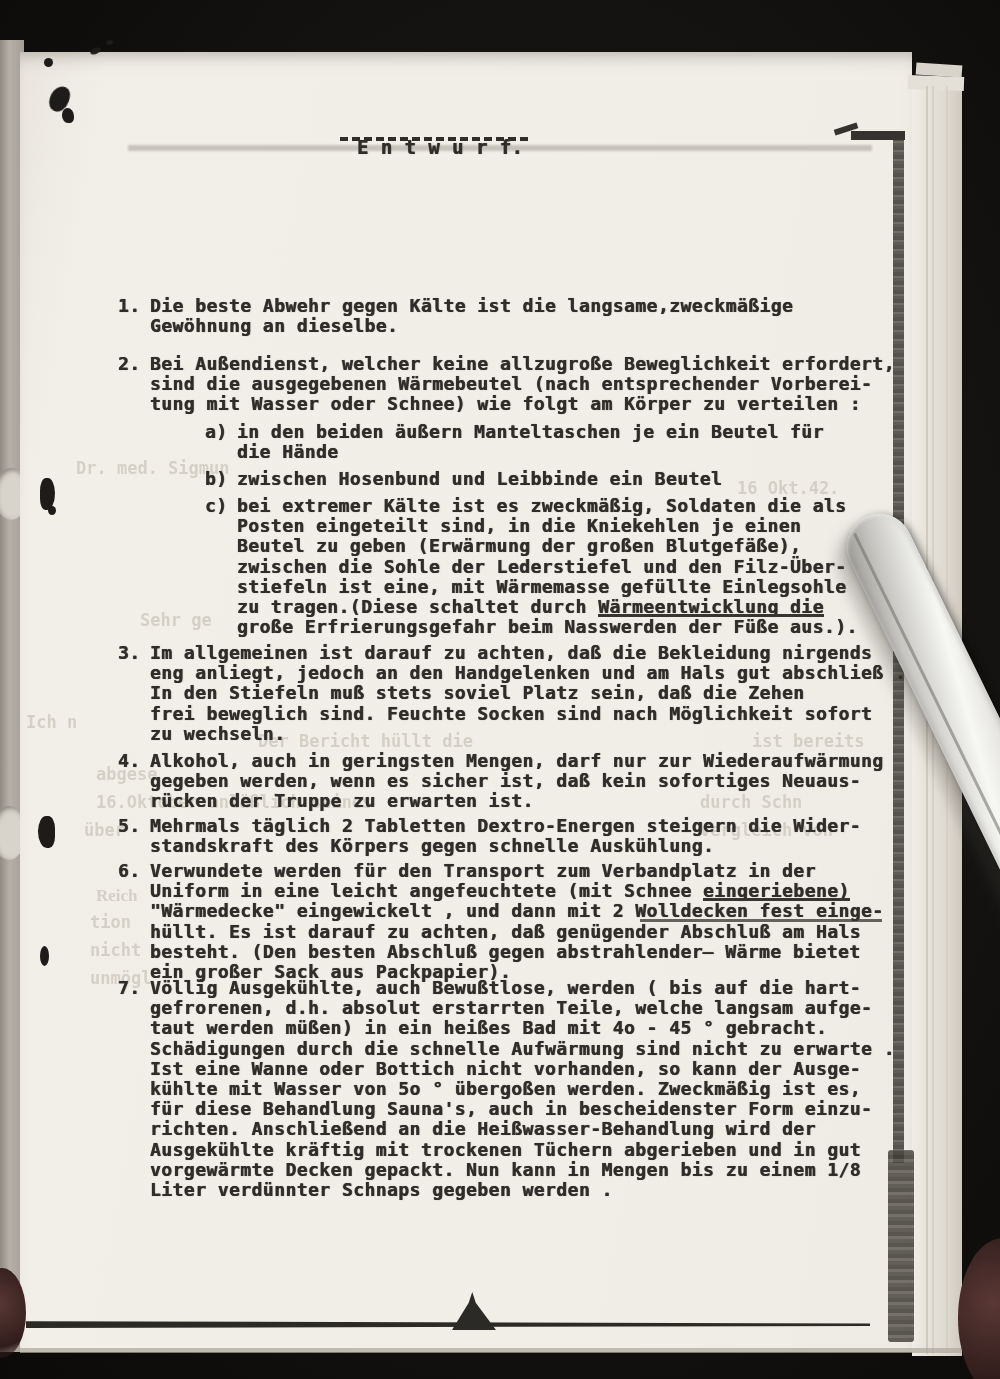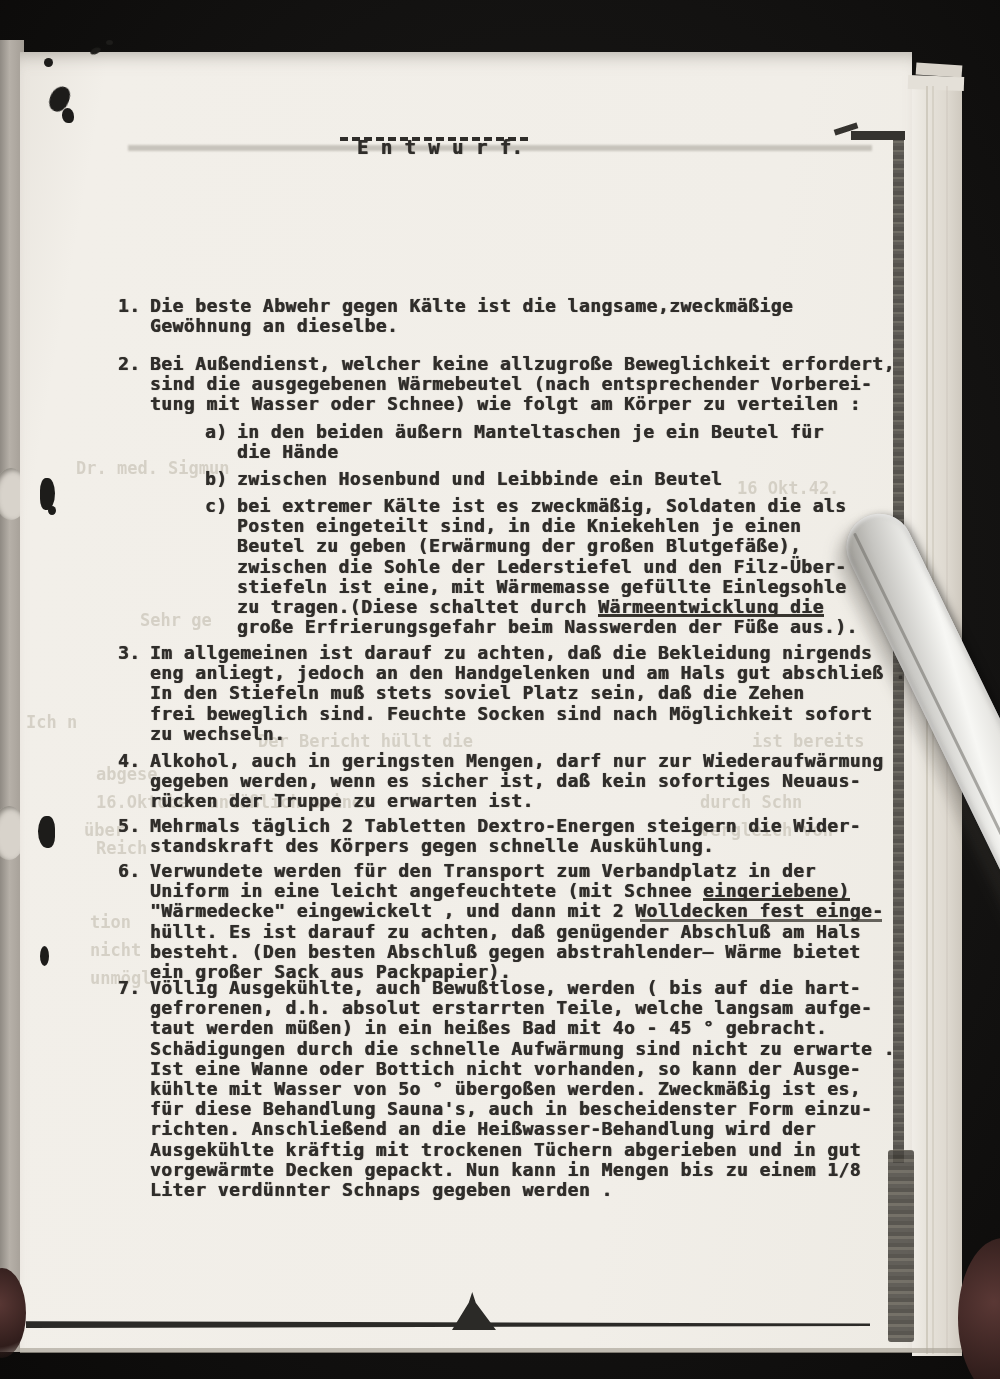--- a/index.html
+++ b/index.html
@@ -101,21 +101,21 @@
   <div class="bleed" style="left:737px;top:478px;">16 Okt.42.</div>
   <div class="bleed" style="left:140px;top:610px;">Sehr ge</div>
   <div class="bleed" style="left:10px;top:712px;margin-left:16px;">Ich n</div>
   <div class="bleed" style="left:258px;top:731px;">Der Bericht hüllt die</div>
   <div class="bleed" style="left:752px;top:731px;">ist bereits</div>
   <div class="bleed" style="left:96px;top:764px;">abgese</div>
   <div class="bleed" style="left:96px;top:792px;text-align:center;">16.Oktober anläßlich seines</div>
   <div class="bleed" style="left:700px;top:792px;">durch Schn</div>
   <div class="bleed" style="left:84px;top:820px;">über</div>
   <div class="bleed" style="left:700px;top:820px;">Vergleich von</div>
-  <div class="bleed" style="left:96px;top:838px;">Reich</div>
+  <div class="bleed" style="left:96px;top:886px;font-family:Liberation Serif, serif;">Reich</div>
   <div class="bleed" style="left:90px;top:912px;">tion</div>
   <div class="bleed" style="left:90px;top:940px;">nicht</div>
   <div class="bleed" style="left:90px;top:968px;">unmögl</div>
 
   <div class="tw title" style="left:357px;top:110px;">E n t w u r f.</div>
   <div class="dashes"></div>
 
 
   <div class="tw ti" style="left:118px;top:296px;">
     <span class="num">1.</span><span class="txt">Die beste Abwehr gegen Kälte ist die langsame,zweckmäßige

